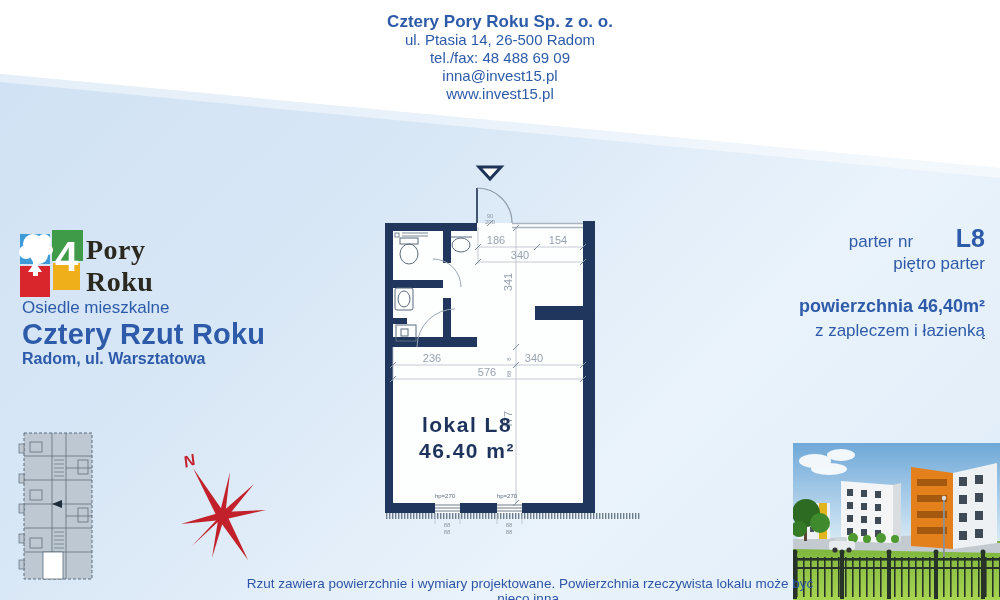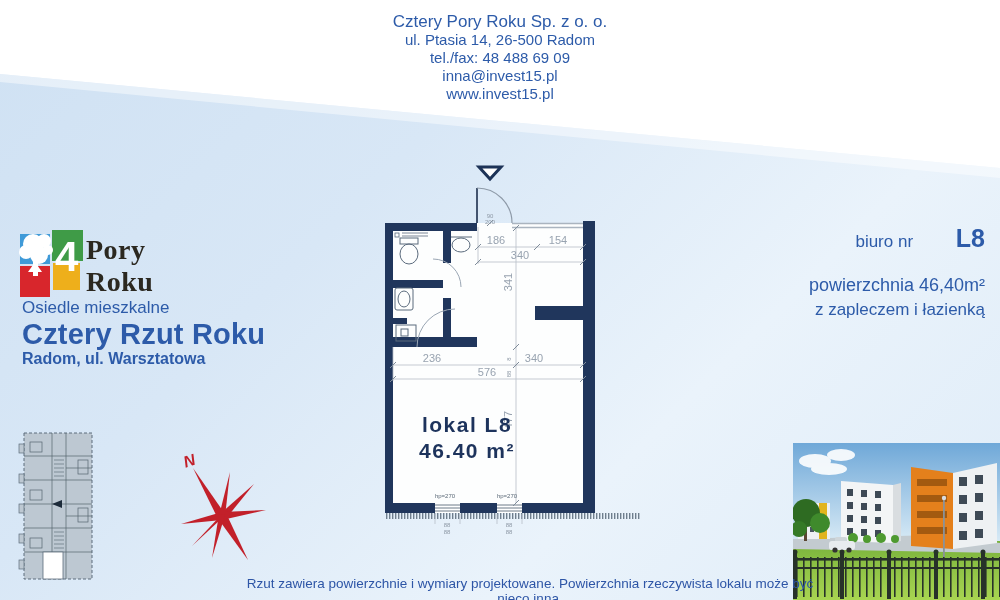--- a/index.html
+++ b/index.html
@@ -9,33 +9,33 @@
 
   .bg-base { position:absolute; inset:0;
     background:linear-gradient(135deg,#cfe1f3 0%,#d8e7f6 35%,#eaf3fb 68%,#dfecf8 100%); }
   .bg-top-white { position:absolute; left:0; top:0; width:1000px; height:180px; background:#ffffff;
     clip-path:polygon(0 0,1000px 0,1000px 168px,0 74px); }
   .bg-top-faint { position:absolute; left:0; top:0; width:1000px; height:190px;
     background:rgba(255,255,255,.45);
     clip-path:polygon(0 74px,1000px 168px,1000px 178px,0 82px); }
 
   .header { position:absolute; left:0; top:12px; width:1000px; text-align:center; color:#2d5ba9; }
-  .header .company { font-size:17px; font-weight:normal; line-height:19px; }
+  .header .company { font-size:17px; font-weight:bold; line-height:19px; }
   .header .line { font-size:15px; line-height:18px; }
 
   .logo { position:absolute; left:18px; top:228px; width:190px; height:76px; }
   .proj-label { position:absolute; left:22px; top:298px; font-size:17px; color:#2d5ba9; font-weight:500; }
   .proj-name  { position:absolute; left:22px; top:318px; font-size:29px; color:#2d5ba9; font-weight:bold; letter-spacing:.2px; }
   .proj-loc   { position:absolute; left:22px; top:350px; font-size:16px; color:#2d5ba9; font-weight:700; }
 
   .unit-info { position:absolute; right:15px; top:224px; width:260px; text-align:right; color:#2d5ba9; }
   .unit-info .row1 { font-size:17px; }
   .unit-info .row1 .big { font-size:25px; font-weight:700;margin-left:38px; }
   .unit-info .row2 { font-size:17px; margin-top:1px; }
-  .unit-info .row3 { font-size:18px; font-weight:normal; margin-top:22px; }
+  .unit-info .row3 { font-size:18px; font-weight:bold; margin-top:22px; }
   .unit-info .row4 { font-size:17px; margin-top:4px; }
 
   .plan { position:absolute; left:368px; top:158px; width:280px; height:410px; }
   .miniplan { position:absolute; left:18px; top:430px; width:80px; height:152px; }
   .compass { position:absolute; left:178px; top:448px; width:92px; height:118px; }
   .photo { position:absolute; left:793px; top:443px; width:207px; height:157px; }
 
   .footer { position:absolute; left:245px; top:576px; width:570px; text-align:center;
             font-size:13.5px; color:#2d55a6; }
 
@@ -78,21 +78,22 @@
   <text x="37" y="43" font-family="Liberation Serif, serif" font-weight="bold" font-size="42" fill="#ffffff">4</text>
   <text x="68" y="31" class="logotxt">Pory</text>
   <text x="68" y="63" class="logotxt">Roku</text>
 </svg>
 
 <div class="proj-label">Osiedle mieszkalne</div>
 <div class="proj-name">Cztery Rzut Roku</div>
 <div class="proj-loc">Radom, ul. Warsztatowa</div>
 
 <div class="unit-info">
-  <div class="row1"><span>biuro nr </span><span class="big">L8</span></div>
+  <div class="row1"><span>parter nr </span><span class="big">L8</span></div>
+  <div class="row2">piętro parter</div>
   <div class="row3">powierzchnia 46,40m²</div>
   <div class="row4">z zapleczem i łazienką</div>
 </div>
 
 <svg class="plan" viewBox="0 0 280 410">
   <defs>
     <pattern id="hatch" width="3" height="6" patternUnits="userSpaceOnUse">
       <rect width="1.4" height="6" fill="#5a6a7a"></rect>
     </pattern>
   </defs>

